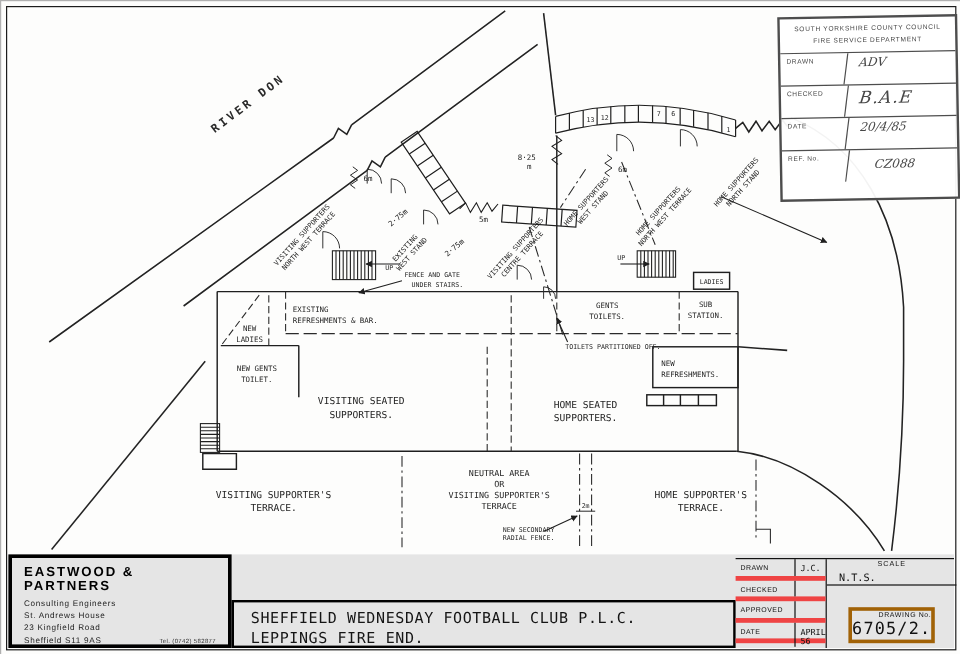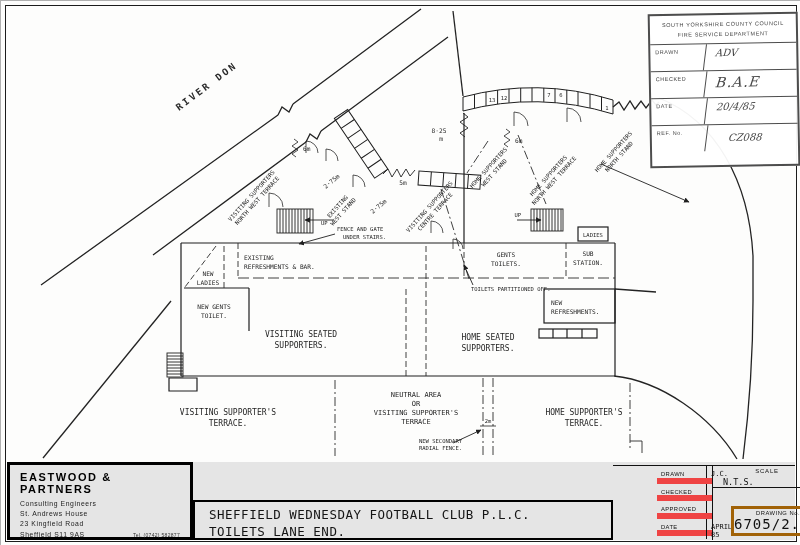--- a/index.html
+++ b/index.html
@@ -25,21 +25,21 @@
   
   .strip{position:absolute;left:6px;right:6px;bottom:6px;height:78px;display:flex;z-index:4;background:#e5e5e5;}
   .firm-box{width:186px;border:3px solid #000;padding:6px 10px 4px;box-sizing:border-box;}
   .firm-name{font-size:11px;font-weight:bold;letter-spacing:1.6px;margin-bottom:4px;}
   .firm-line{font-size:6.8px;letter-spacing:.6px;line-height:1.5;color:#222;}
   .firm-tel{font-size:5px;letter-spacing:.3px;float:right;margin-top:2px;color:#333;}
   .title-box{flex:1;border:2.5px solid #000;border-left:2px solid #000;padding:5px 14px;box-sizing:border-box;margin-top:38px;}
   .title-line{font-family:"DejaVu Sans Mono",monospace;font-size:12.5px;letter-spacing:.5px;line-height:1.35;color:#151515;}
   .info-box{width:182px;display:flex;box-sizing:border-box;border-top:1px solid #111;margin-top:3px;}
   .info-left{width:99px;border-right:1px solid #111;}
-  .info-row{display:grid;grid-template-columns:50px 1fr;border-bottom:6px solid #ef4444;height:17.5px;box-sizing:border-box;margin-left:44px;}
+  .info-row{display:grid;grid-template-columns:50px 1fr;border-bottom:4px solid #ef4444;height:17.5px;box-sizing:border-box;}
   .info-label{font-size:5.8px;letter-spacing:.4px;padding:5px 0 0 4px;border-right:1px solid #111;color:#111;}
   .info-value{font-family:"DejaVu Sans Mono",monospace;font-size:7px;padding:4px 0 0 4px;color:#111;}
   .info-right{flex:1;display:flex;flex-direction:column;}
   .scale-cell{height:33px;border-bottom:1px solid #111;text-align:center;}
   .scale-label{font-size:6px;letter-spacing:.8px;padding-top:2px;color:#111;}
   .scale-value{font-family:"DejaVu Sans Mono",monospace;font-size:8.5px;text-align:left;padding:3px 0 0 10px;color:#111;}
   .dno-cell{flex:1;border:3px solid #a16207;margin:18px;padding:1px 0;}
   .dno-label{font-size:5.8px;letter-spacing:.5px;text-align:right;color:#111;}
   .dno-value{font-family:"DejaVu Sans Mono",monospace;font-size:14px;letter-spacing:1px;text-align:center;color:#111;}
 </style>
@@ -270,40 +270,40 @@
       <div class="firm-line">St. Andrews House</div>
       <div class="firm-line">23 Kingfield Road</div>
       <div class="firm-line">
         <span>Sheffield S11 9AS</span>
         <span class="firm-tel">Tel. (0742) 582877</span>
       </div>
     </div>
 
     <div class="title-box">
       <div class="title-line">SHEFFIELD WEDNESDAY FOOTBALL CLUB P.L.C.</div>
-      <div class="title-line">TOILETS LANE END.</div>
+      <div class="title-line">LEPPINGS FIRE END.</div>
     </div>
 
     <div class="info-box">
       <div class="info-left">
         <div class="info-row">
           <div class="info-label">DRAWN</div>
           <div class="info-value">J.C.</div>
         </div>
         <div class="info-row">
           <div class="info-label">CHECKED</div>
           <div class="info-value"></div>
         </div>
         <div class="info-row">
           <div class="info-label">APPROVED</div>
           <div class="info-value"></div>
         </div>
         <div class="info-row">
           <div class="info-label">DATE</div>
-          <div class="info-value">APRIL 85</div>
+          <div class="info-value">APRIL 56</div>
         </div>
       </div>
       <div class="info-right">
         <div class="scale-cell">
           <div class="scale-label">SCALE</div>
           <div class="scale-value">N.T.S.</div>
         </div>
         <div class="dno-cell">
           <div class="dno-label">DRAWING No.</div>
           <div class="dno-value">6705/2.</div>

